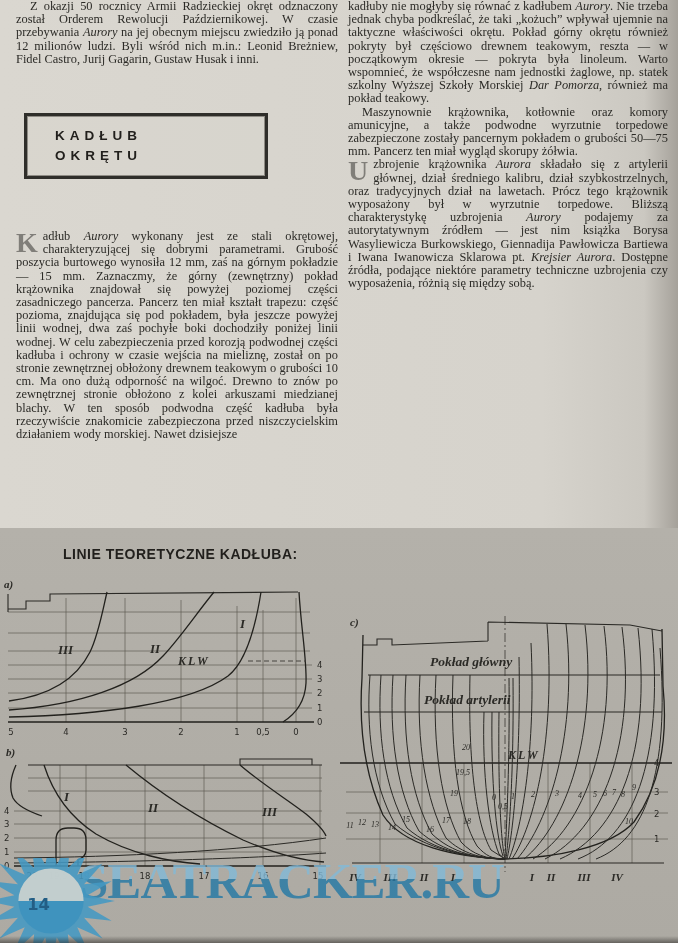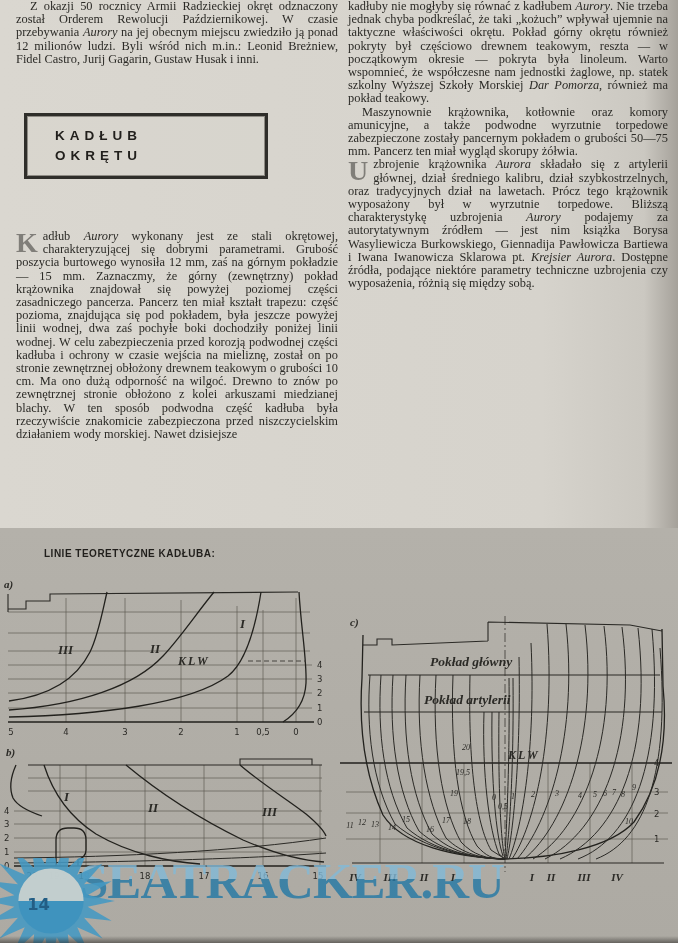--- a/index.html
+++ b/index.html
@@ -48,21 +48,21 @@
   
   .figure-panel{
     position:absolute;left:0;top:528px;width:678px;height:415px;
     background:linear-gradient(#b4b1aa,#adaaa3);
   }
   .figure-caption{
     position:absolute;left:44px;top:20px;width:610px;z-index:5;
     font-family:"Liberation Sans",sans-serif;font-weight:bold;color:#211f1c;
     text-align:left;
   }
-  .cap-title{font-size:10px;letter-spacing:0.5px;line-height:12px;}
+  .cap-title{font-size:14px;letter-spacing:0.5px;line-height:12px;margin-left:19px;}
   .cap-line{font-size:9.3px;line-height:11.5px;}
 
   .fig-svg{position:absolute;left:0;top:0;width:678px;height:415px;z-index:4;}
   .grid{stroke:#5a574f;stroke-width:0.65;fill:none;}
   .ln{stroke:#2a2925;stroke-width:1.1;fill:none;}
   .cv{stroke:#22211d;stroke-width:1.3;fill:none;}
   .cvt{stroke:#2a2925;stroke-width:1;fill:none;}
   .ax{stroke:#22211d;stroke-width:1.7;fill:none;}
   .dsh{stroke:#3a3833;stroke-width:0.9;stroke-dasharray:5 3;fill:none;}
   .dashdot{stroke:#3a3833;stroke-width:0.8;stroke-dasharray:9 3 2 3;fill:none;}

